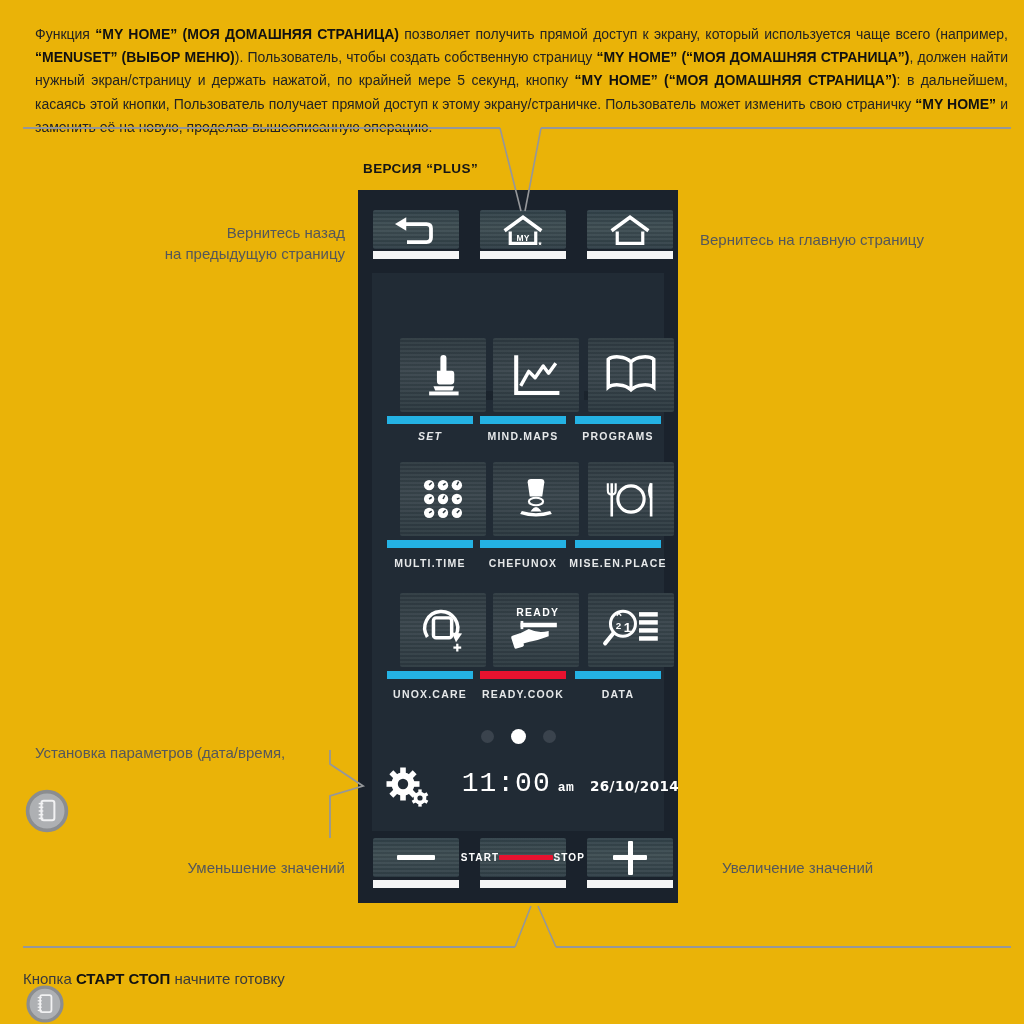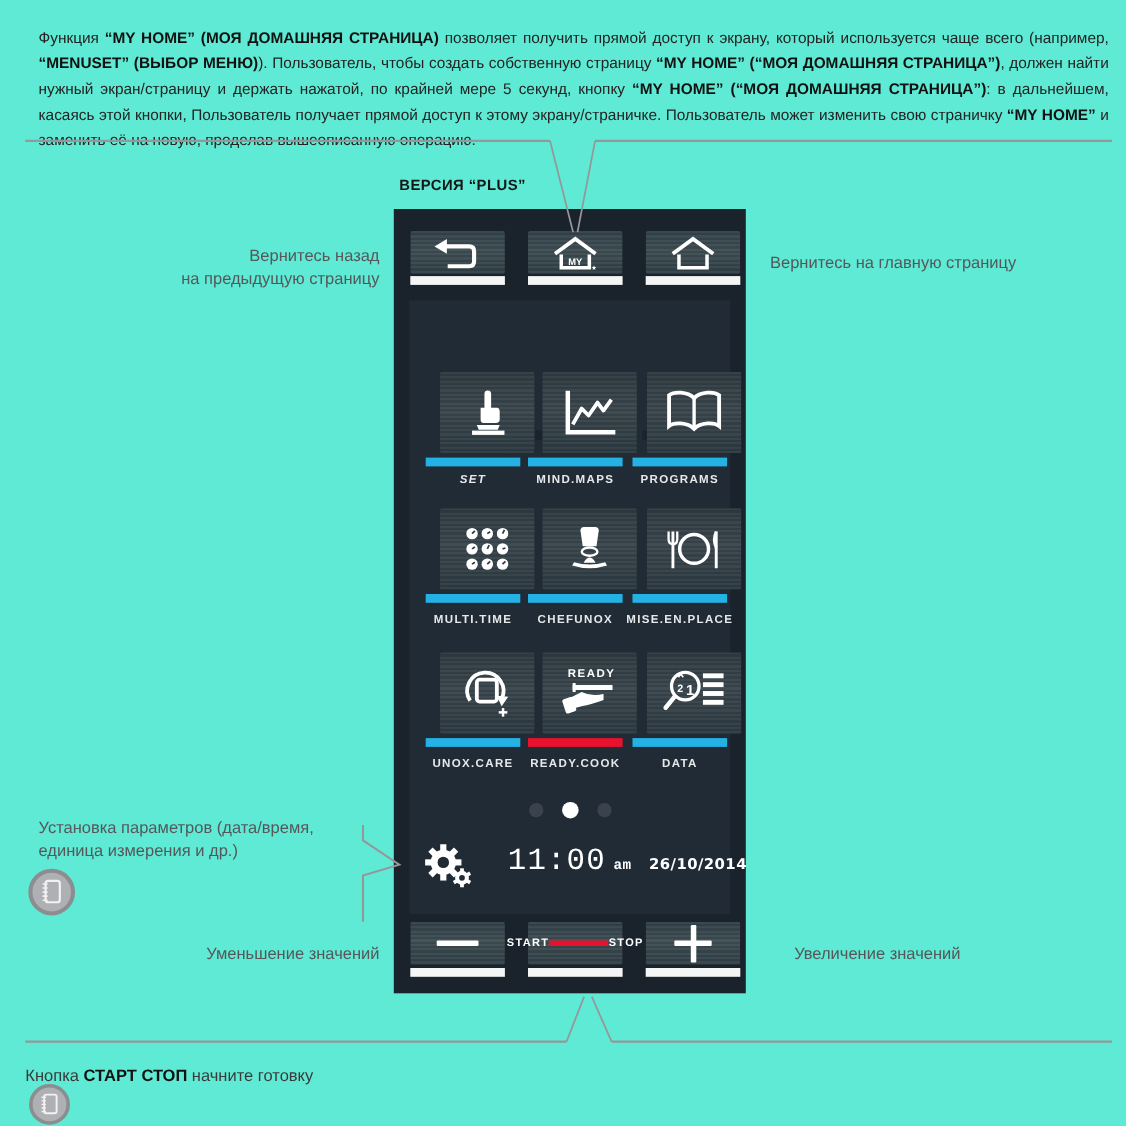--- a/index.html
+++ b/index.html
@@ -1,17 +1,17 @@
 <!DOCTYPE html>
 <html><head>
 <meta charset="utf-8">
 <style>
   html,body{margin:0;padding:0;background:#ffffff;}
   *{box-sizing:border-box;}
-  .page{position:relative;width:1024px;height:1024px;background:#5eead4;overflow:hidden;
+  .page{position:relative;width:1024px;height:1024px;background:#eab308;overflow:hidden;
         font-family:"Liberation Sans",sans-serif;}
   
   .intro{position:absolute;left:35px;top:9px;width:973px;font-size:14px;line-height:23.2px;
          color:#232323;text-align:justify;}
   .intro b{color:#111;}
   
   .lbl{position:absolute;font-size:15px;color:#55575a;line-height:21px;}
   .lbl.r{text-align:right;}
   .version{position:absolute;left:363px;top:161px;font-size:13.5px;font-weight:bold;
            color:#161616;letter-spacing:.4px;}
@@ -77,21 +77,20 @@
 
   <div class="version">ВЕРСИЯ “PLUS”</div>
 
   <div class="lbl r" style="left:120px;top:222px;width:225px;">
     <div>Вернитесь назад</div>
     <div>на предыдущую страницу</div>
   </div>
   <div class="lbl" style="left:700px;top:229px;">Вернитесь на главную страницу</div>
   <div class="lbl" style="left:35px;top:742px;width:310px;">
     <div>Установка параметров (дата/время,</div>
-    <div>единица измерения и др.)</div>
   </div>
   <div class="lbl r" style="left:145px;top:857px;width:200px;">Уменьшение значений</div>
   <div class="lbl" style="left:722px;top:857px;">Увеличение значений</div>
 
   <svg class="booklet" style="left:23px;top:787px;" width="48" height="48" viewBox="0 0 52 52">
     <circle cx="26" cy="26" r="21" fill="#aeb0b3" stroke="#8b8d90" stroke-width="4"></circle>
     <rect x="20" y="15" width="14" height="21" rx="2.5" fill="none" stroke="#f1f1f2" stroke-width="2.2"></rect>
     <g stroke="#f1f1f2" stroke-width="1.6">
       <line x1="17" y1="18" x2="22" y2="18"></line>
         <line x1="17" y1="22" x2="22" y2="22"></line>

